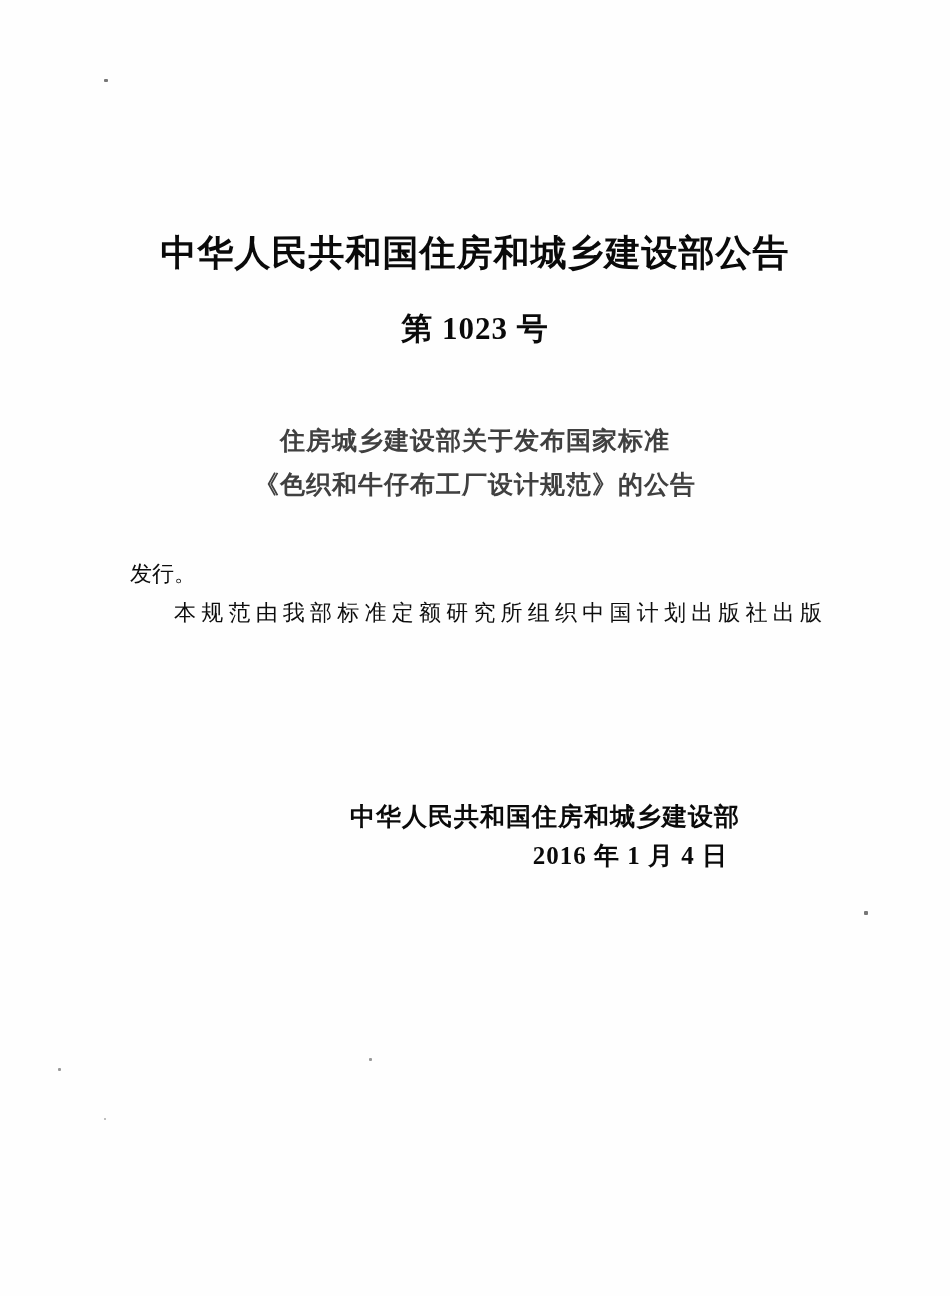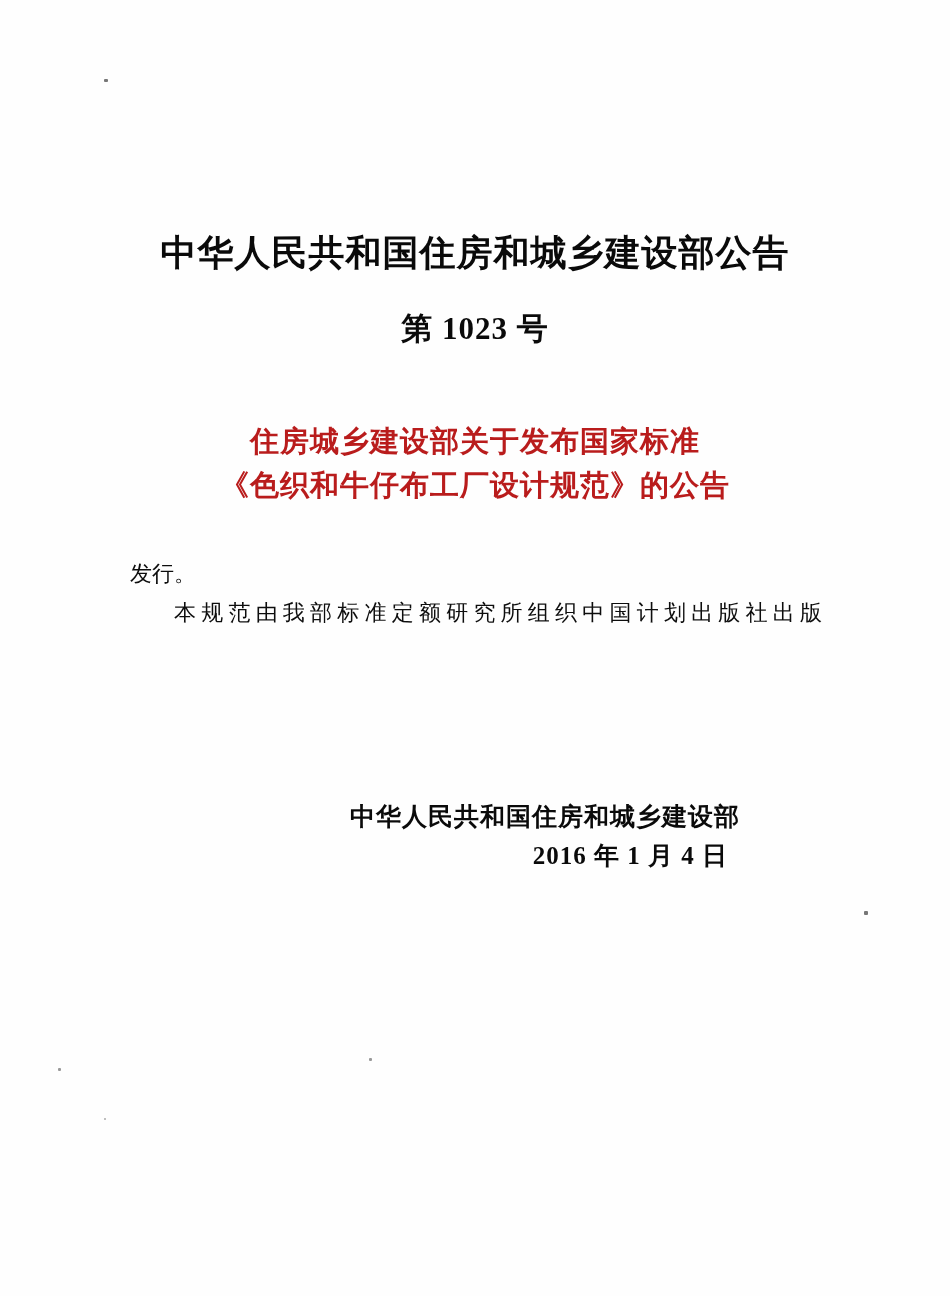--- a/index.html
+++ b/index.html
@@ -45,24 +45,24 @@
   }
   
   .standard-heading {
     position: absolute;
     top: 419px;
     left: 0;
     width: 950px;
     text-align: center;
     font-family: "Liberation Serif", "DejaVu Serif", serif;
     font-weight: bold;
-    font-size: 29px;
+    font-size: 25px;
     line-height: 44px;
     letter-spacing: 1px;
-    color: #b91c1c;
+    color: #404040;
   }
   
   .body-text {
     position: absolute;
     top: 554px;
     left: 130px;
     width: 692px;
     font-family: "Liberation Serif", "DejaVu Serif", serif;
     font-size: 22px;
     line-height: 39px;

